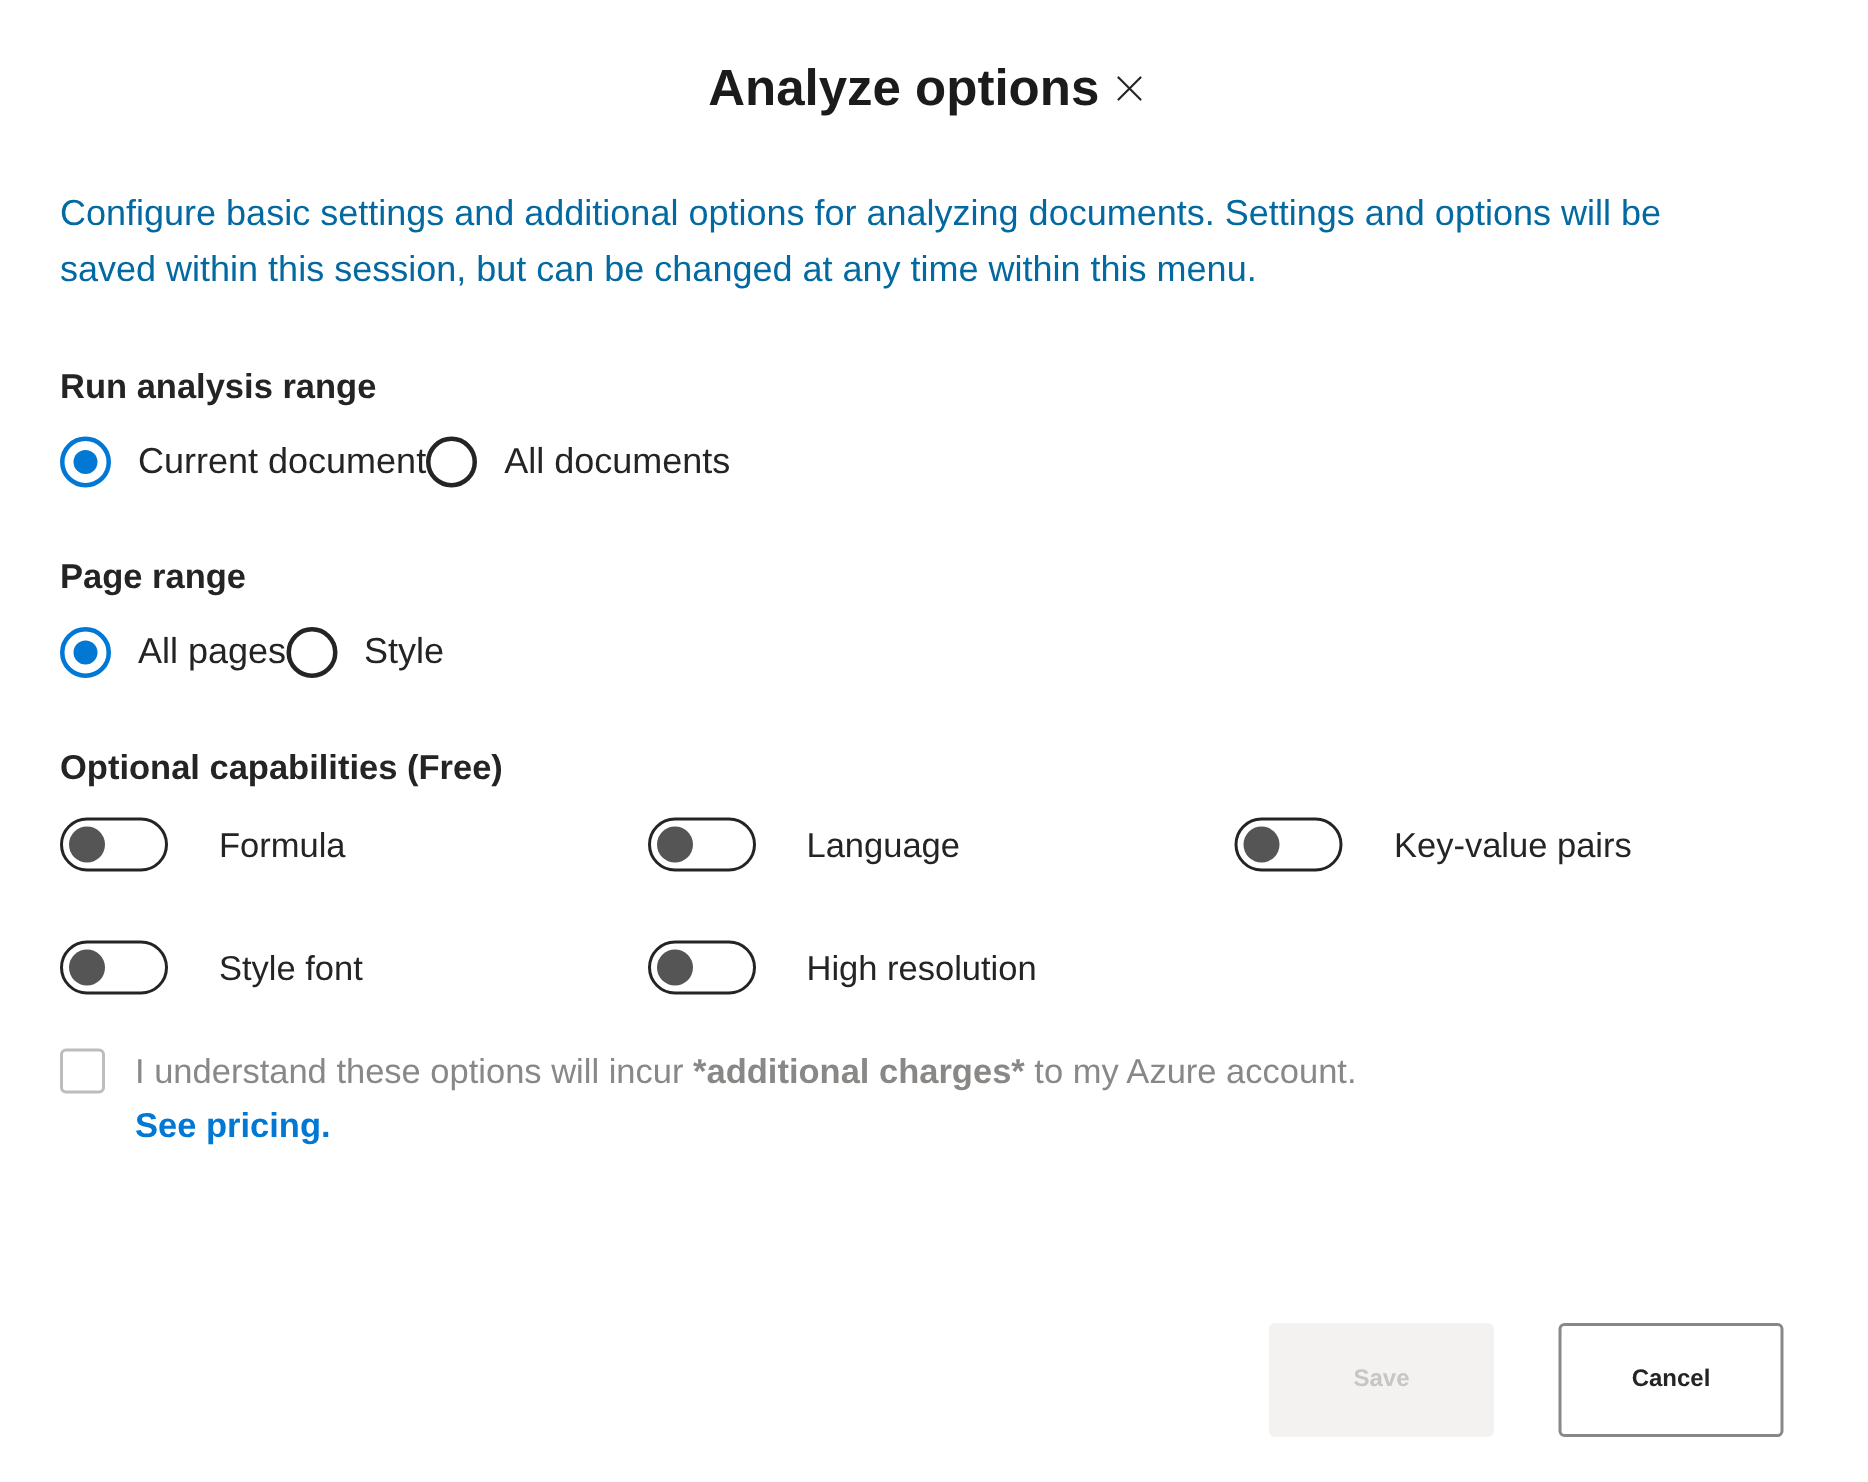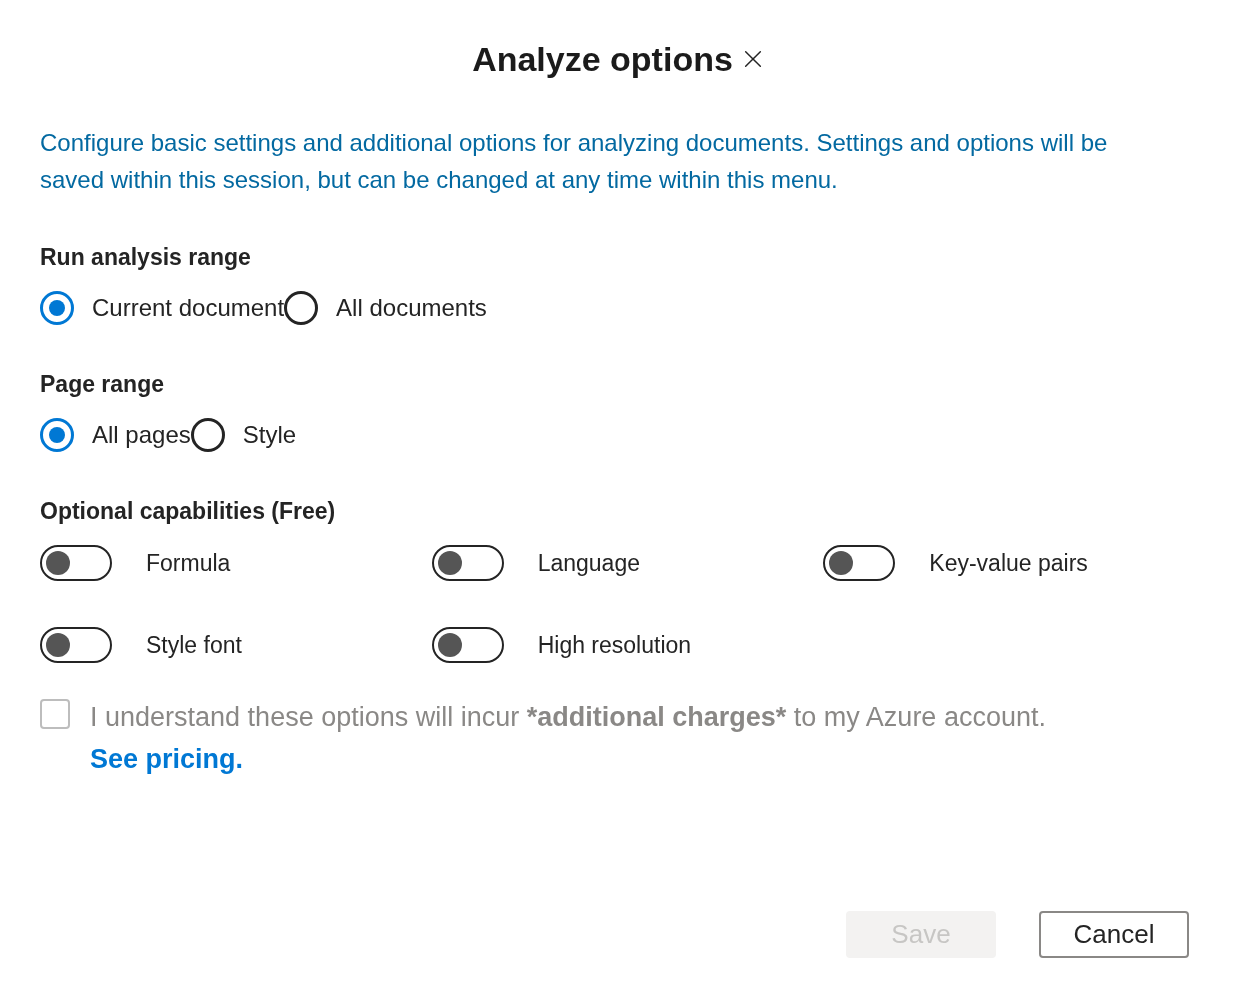--- a/index.html
+++ b/index.html
@@ -65,39 +65,39 @@
 
     .disclaimer-row { display: flex; align-items: flex-start; gap: 20px; margin-top: 34px; }
     .checkbox {
       width: 30px; height: 30px;
       border: 2px solid #bdbdbd;
       border-radius: 4px;
       flex-shrink: 0;
       margin-top: 2px;
       cursor: pointer;
     }
-    .disclaimer-text { font-size: 27px; color: #8a8886; line-height: 1.55; }
+    .disclaimer-text { font-size: 23px; color: #8a8886; line-height: 1.55; }
     .disclaimer-text .bold { font-weight: 700; }
     .disclaimer-link { color: #0078d4; font-weight: 600; cursor: pointer; }
 
     .footer {
       position: absolute;
       bottom: 30px;
       right: 56px;
       display: flex;
       gap: 20px;
     }
     .btn {
       min-width: 150px;
-      height: 47px;
-      font-size: 26px;
+      height: 76px;
+      font-size: 16px;
       border-radius: 4px;
       cursor: pointer;
       display: flex; align-items: center; justify-content: center;
-      font-weight: 400;
+      font-weight: 700;
     }
     .btn-save {
       background: #f3f2f1;
       color: #c7c6c4;
       border: none;
       cursor: not-allowed;
     }
     .btn-cancel {
       background: #fff;
       color: #242424;

